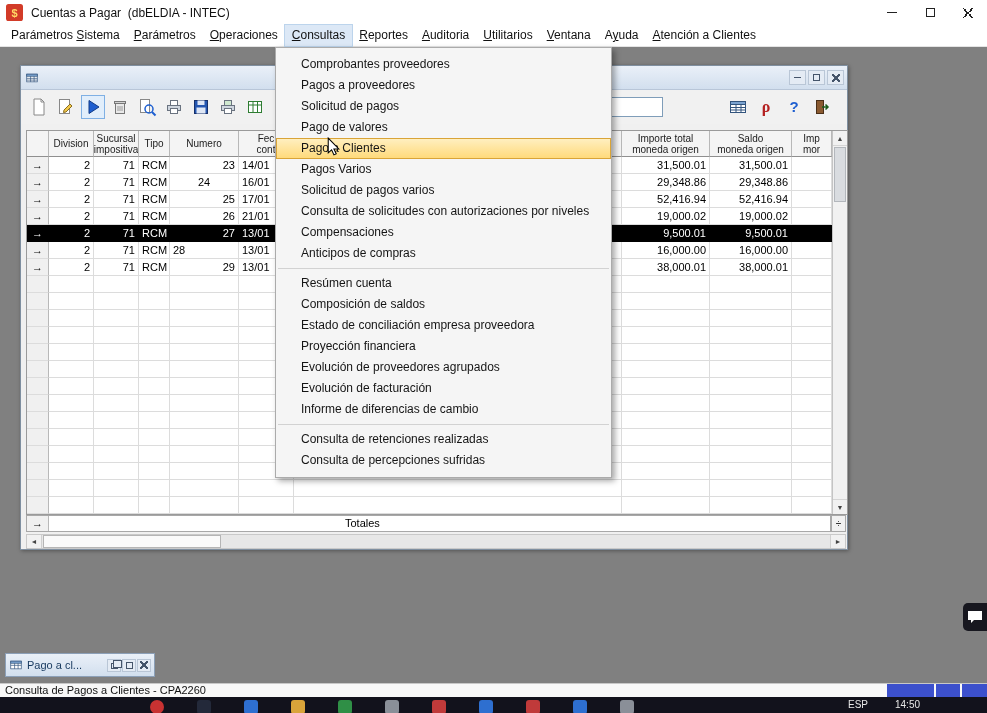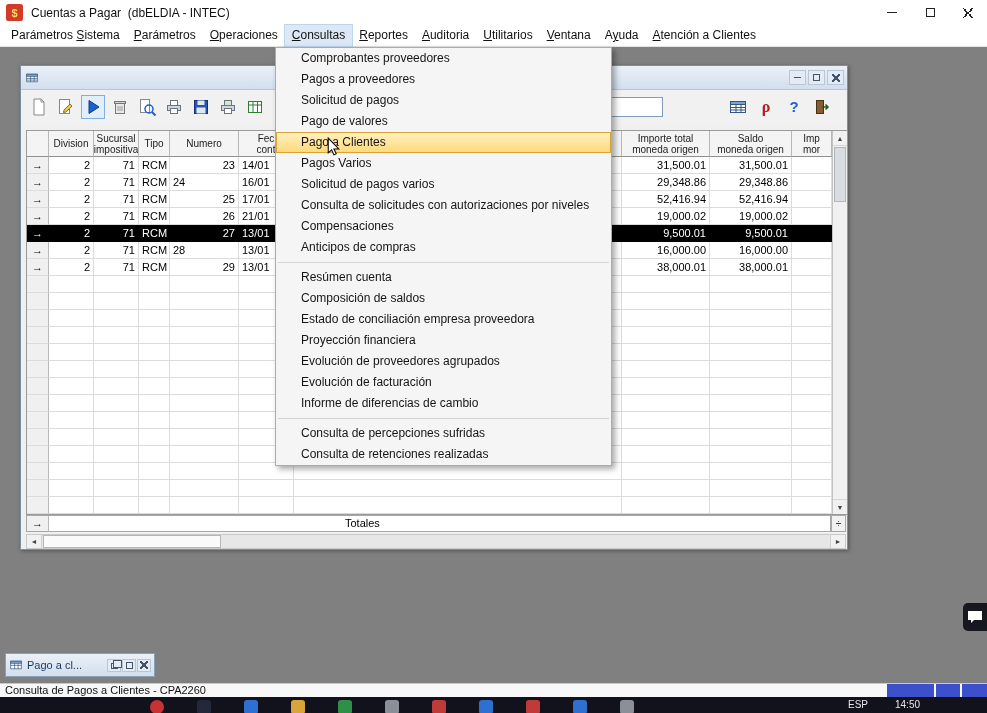--- a/index.html
+++ b/index.html
@@ -87,21 +87,21 @@
   .min-title{margin-left:4px;font-size:11px;color:#17395f;flex:1;white-space:nowrap;overflow:hidden;}
   .min-btns{display:flex;gap:1px;}
   .mbtn{width:14px;height:13px;display:flex;align-items:center;justify-content:center;background:#e4ebf4;border:1px solid #b9c6d6;}
   .icon-14 svg{width:14px;height:14px;display:block;}
 
   
   .chat-widget{position:absolute;right:0;top:556px;width:24px;height:28px;}
   .chat-widget svg{width:100%;height:100%;display:block;}
 
   
-  .dropdown{position:absolute;left:275px;top:47px;width:337px;background:#f5f5f5;border:1px solid #ababab;box-shadow:3px 3px 6px rgba(0,0,0,.35);padding:0 0;z-index:60;}
+  .dropdown{position:absolute;left:275px;top:47px;width:337px;background:#f5f5f5;border:1px solid #ababab;box-shadow:3px 3px 6px rgba(0,0,0,.35);padding:6px 0;z-index:60;}
   .dd-item{height:21px;line-height:21px;padding-left:25px;font-size:12px;color:#151515;white-space:nowrap;overflow:hidden;}
   .dd-item.hl{background:linear-gradient(#fff0c3,#ffd978);box-shadow:inset 0 0 0 1px #d9a437;}
   .dd-sep{height:1px;background:#d2d2d2;margin:4px 2px;}
 
   
   .cursor{position:absolute;left:327px;top:137px;z-index:100;width:13px;}
   .cursor svg{display:block;}
 
   
   .statusbar{position:absolute;left:0;top:683px;width:987px;height:14px;background:#f8f8f8;border-top:1px solid #c8c8c8;font-size:11px;line-height:13px;color:#111;padding-left:5px;}
@@ -297,21 +297,21 @@
               <div class="g-cell" style="width: 328px;"></div>
               <div class="g-cell" style="width: 88px; text-align: right;">31,500.01</div>
               <div class="g-cell" style="width: 82px; text-align: right;">31,500.01</div>
               <div class="g-cell" style="width: 40px; text-align: right;"></div>
             </div>
             <div class="g-row">
               <div class="g-cell ind" style="width: 22px;">→</div>
               <div class="g-cell" style="width: 45px; text-align: right;">2</div>
               <div class="g-cell" style="width: 45px; text-align: right;">71</div>
               <div class="g-cell" style="width: 31px; text-align: left;">RCM</div>
-              <div class="g-cell" style="width: 69px; text-align: left;">24</div>
+              <div class="g-cell" style="width: 69px; text-align: center;">24</div>
               <div class="g-cell" style="width: 55px; text-align: left;">16/01</div>
               <div class="g-cell" style="width: 328px;"></div>
               <div class="g-cell" style="width: 88px; text-align: right;">29,348.86</div>
               <div class="g-cell" style="width: 82px; text-align: right;">29,348.86</div>
               <div class="g-cell" style="width: 40px; text-align: right;"></div>
             </div>
             <div class="g-row">
               <div class="g-cell ind" style="width: 22px;">→</div>
               <div class="g-cell" style="width: 45px; text-align: right;">2</div>
               <div class="g-cell" style="width: 45px; text-align: right;">71</div>
@@ -603,22 +603,22 @@
       <div class="dd-item">Anticipos de compras</div>
       <div class="dd-sep"></div>
       <div class="dd-item">Resúmen cuenta</div>
       <div class="dd-item">Composición de saldos</div>
       <div class="dd-item">Estado de conciliación empresa proveedora</div>
       <div class="dd-item">Proyección financiera</div>
       <div class="dd-item">Evolución de proveedores agrupados</div>
       <div class="dd-item">Evolución de facturación</div>
       <div class="dd-item">Informe de diferencias de cambio</div>
       <div class="dd-sep"></div>
+      <div class="dd-item">Consulta de retenciones realizadas</div>
       <div class="dd-item">Consulta de percepciones sufridas</div>
-      <div class="dd-item">Consulta de retenciones realizadas</div>
     </div>
 
   <div class="cursor">
     <svg viewBox="0 0 12 19" width="13" height="20">
         <path d="M1 1v14l3.2-2.8 2.2 4.8 2.2-1-2.2-4.6H11z" fill="#fff" stroke="#000"></path>
       </svg>
   </div>
 
   <div class="statusbar">
     <span>Consulta de Pagos a Clientes - CPA2260</span>

